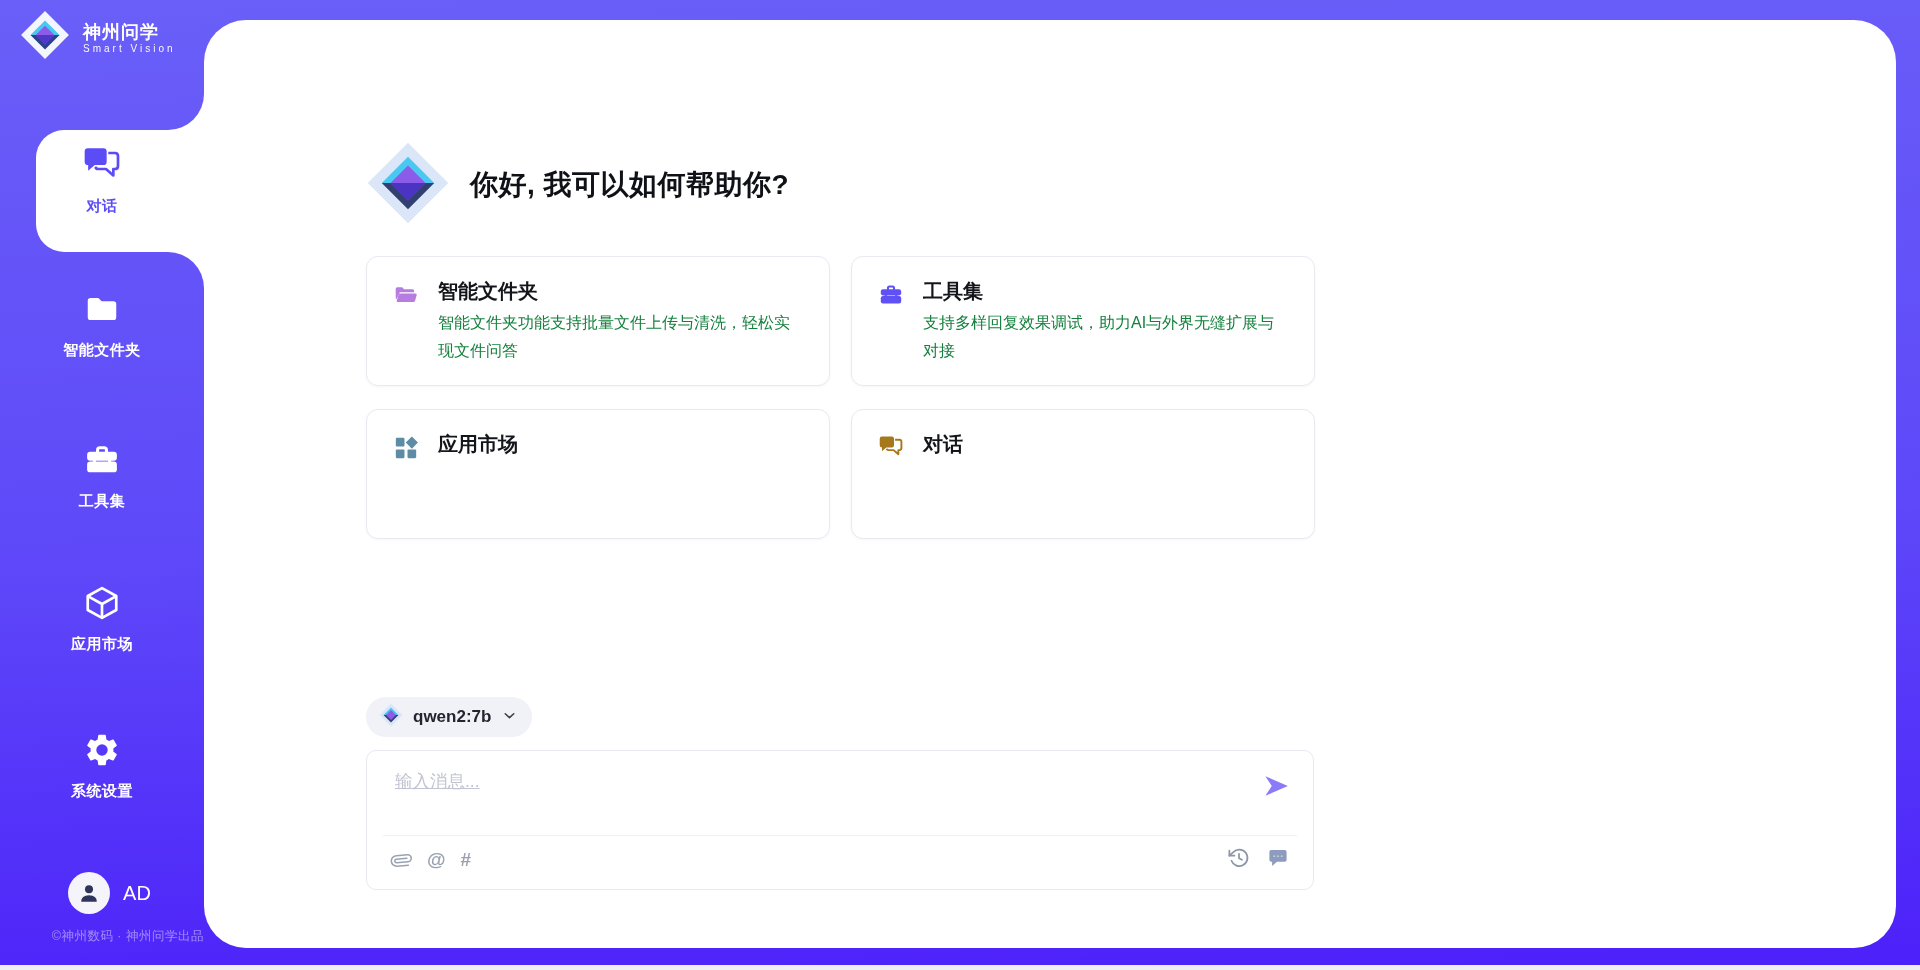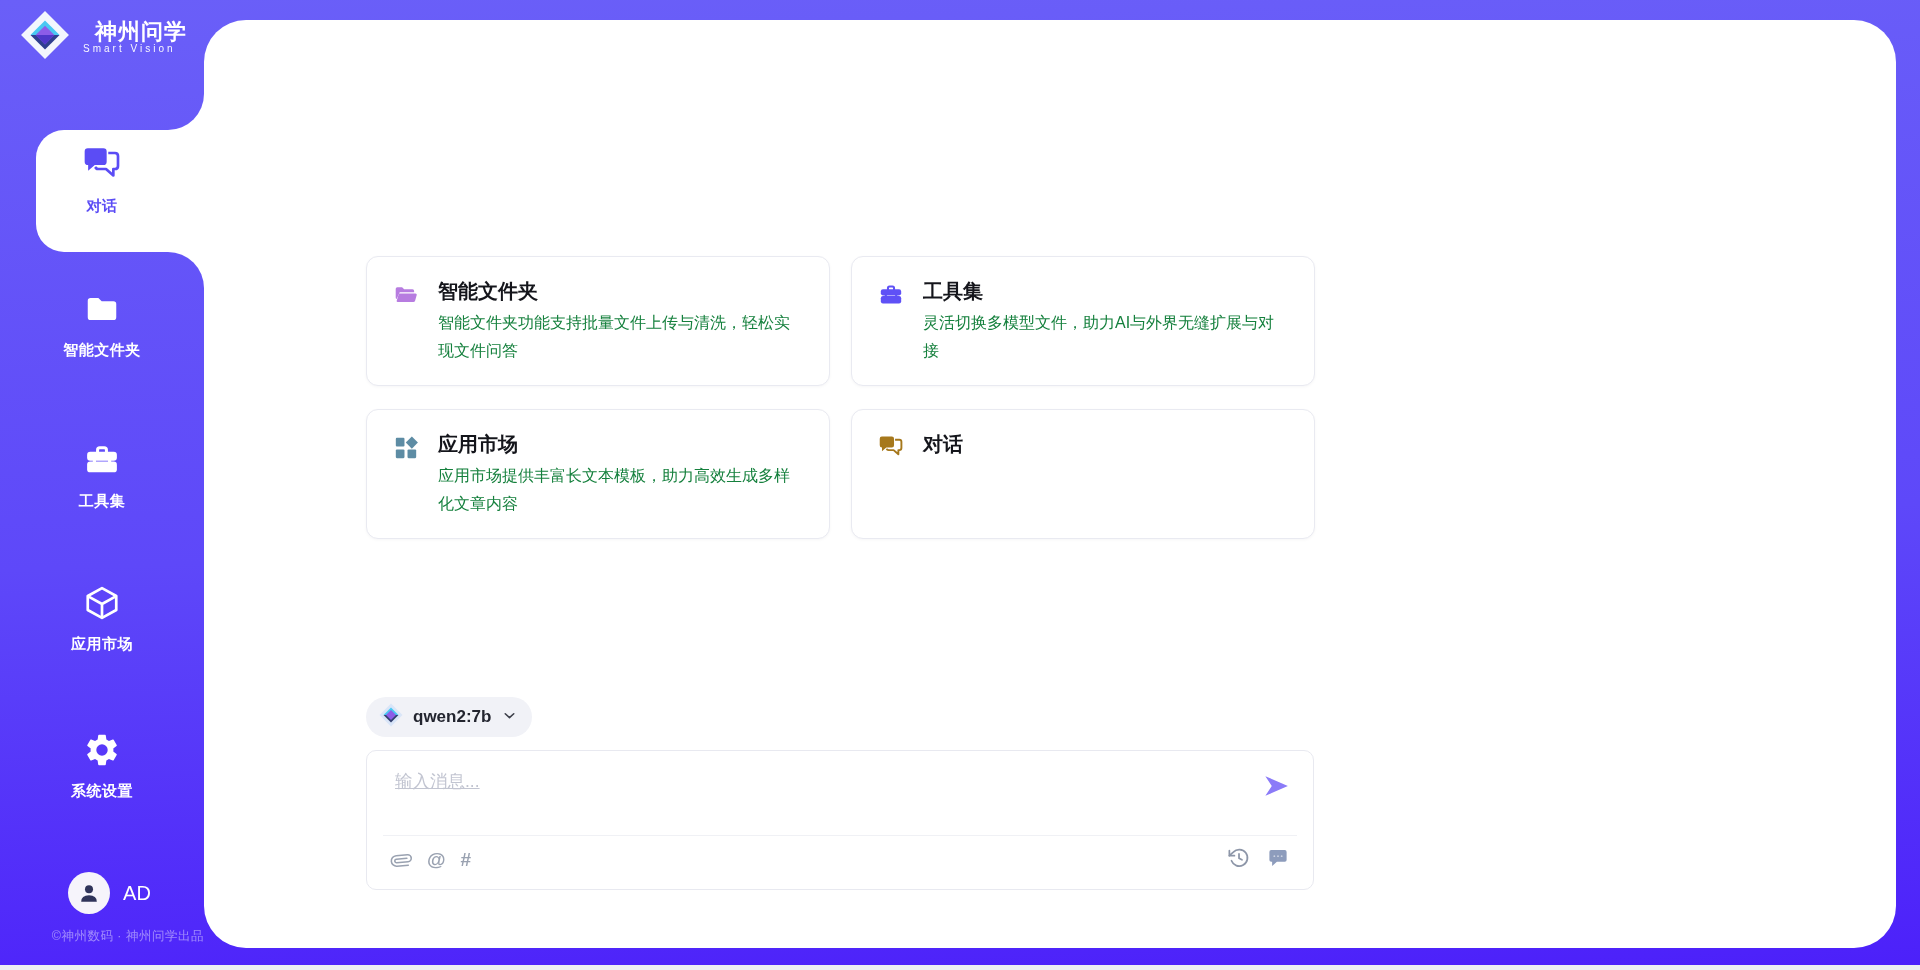--- a/index.html
+++ b/index.html
@@ -7,21 +7,21 @@
         font-family:"Liberation Sans","DejaVu Sans",sans-serif;}
   .pbg{background:linear-gradient(178deg,#6a5ff8 0%,#5e48f9 55%,#4c20fa 100%);
        background-attachment:fixed;}
 
   
   .content{position:absolute;left:204px;top:20px;width:1692px;height:928px;
            background:#fff;border-radius:42px;}
 
   
   .brand{position:absolute;left:20px;top:10px;display:flex;align-items:center;gap:13px;color:#fff;}
-  .brand-name{font-size:22px;font-weight:700;letter-spacing:1px;line-height:22px;margin-left:12px;}
+  .brand-name{font-size:18px;font-weight:700;letter-spacing:1px;line-height:22px;}
   .brand-sub{font-size:10px;font-weight:400;letter-spacing:3px;opacity:.95;}
 
   .tab{position:absolute;left:36px;top:130px;width:168px;height:122px;background:#fff;
        border-radius:28px 0 0 28px;}
   .conn{position:absolute;left:168px;width:36px;height:36px;background:#fff;}
   .conn-top{top:94px;}  .conn-bottom{top:252px;}
   .conn-in{width:100%;height:100%;}
   .conn-top .conn-in{border-radius:0 0 36px 0;}
   .conn-bottom .conn-in{border-radius:0 36px 0 0;}
 
@@ -160,20 +160,32 @@
       <svg width="26" height="26" viewBox="0 0 24 24" fill="#30345a">
         <circle cx="12" cy="8.6" r="3.7"></circle>
         <path d="M4.8 20 q0-6 7.2-6 q7.2 0 7.2 6 Z"></path>
       </svg>
     </span>
     <span class="username">AD</span>
   </div>
 
   <div class="copyright">©神州数码 · 神州问学出品</div>
 
+  <div class="hero">
+    <span>
+      <svg width="84" height="84" viewBox="0 0 48 48">
+        <polygon points="24,1 47,24 24,47 1,24" fill="#dbe6f8"></polygon>
+        <polygon points="24,9 39,24 9,24" fill="#49c8f2"></polygon>
+        <polygon points="9,24 39,24 24,39" fill="#31406f"></polygon>
+        <polygon points="24,14 34,24 24,34 14,24" fill="#8c5ce8"></polygon>
+        <polygon points="14,24 34,24 24,34" fill="#4b33c4"></polygon>
+      </svg>
+    </span>
+    <span class="hero-title">你好, 我可以如何帮助你?</span>
+  </div>
 
   <div class="cards">
 
     <div class="card">
       <span class="card-icon ci-1">
         <svg width="26" height="26" viewBox="0 0 24 24" fill="currentColor">
           <path d="M2.5 6.3 Q2.5 4.8 4 4.8 h4.4 l1.9 1.9 H18 Q19.5 6.7 19.5 8.2 V9.4 H6.2 L3.4 15.8 Q2.5 15.3 2.5 14.3 Z"></path>
           <path d="M5.5 10.6 H20.7 Q22.3 10.6 21.9 12 l-1.5 5.3 Q20.1 18.4 18.7 18.4 H4.4 Q3.1 18.4 3.4 17.2 Z"></path>
         </svg>
       </span>
@@ -185,34 +197,33 @@
       <span class="card-icon ci-2">
         <svg width="26" height="26" viewBox="0 0 24 24" fill="currentColor">
           <path d="M9.2 7.2 V5.6 Q9.2 4.2 10.6 4.2 h2.8 Q14.8 4.2 14.8 5.6 V7.2" fill="none" stroke="currentColor" stroke-width="1.9" stroke-linecap="round"></path>
           <rect x="2.6" y="6.8" width="18.8" height="5.6" rx="2"></rect>
           <rect x="2.6" y="13" width="18.8" height="6.8" rx="2"></rect>
           <rect x="6.2" y="11" width="2" height="4.2" rx="1"></rect>
           <rect x="15.8" y="11" width="2" height="4.2" rx="1"></rect>
         </svg>
       </span>
       <span class="card-title">工具集</span>
-      <span class="card-desc">灵活切换多模型文件，助力AI与外界无缝扩展与对接</span>
+      <span class="card-desc">支持多样回复效果调试，助力AI与外界无缝扩展与对接</span>
     </div>
 
     <div class="card">
       <span class="card-icon ci-3">
         <svg width="26" height="26" viewBox="0 0 24 24" fill="currentColor">
           <rect x="2.6" y="2.6" width="8" height="8" rx="1"></rect>
           <rect x="2.6" y="13.4" width="8" height="8" rx="1"></rect>
           <rect x="13.4" y="13.4" width="8" height="8" rx="1"></rect>
           <polygon points="17.4,1.4 23,7 17.4,12.6 11.8,7"></polygon>
         </svg>
       </span>
       <span class="card-title">应用市场</span>
-      <span class="card-desc">应用市场提供丰富长文本模板，助力高效生成多样化文章内容</span>
     </div>
 
     <div class="card">
       <span class="card-icon ci-4">
         <svg width="26" height="25" viewBox="0 0 30 28" fill="none">
           <path d="M12.3 5 H24.7 Q27 5 27 7.3 V14.7 Q27 17 24.7 17 H23.5 V21.8 L18 17 H12.3 Q10 17 10 14.7 V7.3 Q10 5 12.3 5 Z" stroke="currentColor" stroke-width="2.2" stroke-linejoin="round"></path>
           <path class="chat-front" d="M4.4 1.4 H16 Q18.5 1.4 18.5 3.9 V11.5 Q18.5 14 16 14 H9.6 L4.6 18.4 V14 Q2 14 2 11.5 V3.9 Q2 1.4 4.4 1.4 Z" fill="currentColor" stroke="#ffffff" stroke-width="2.4" stroke-linejoin="round"></path>
         </svg>
       </span>
       <span class="card-title">对话</span>

